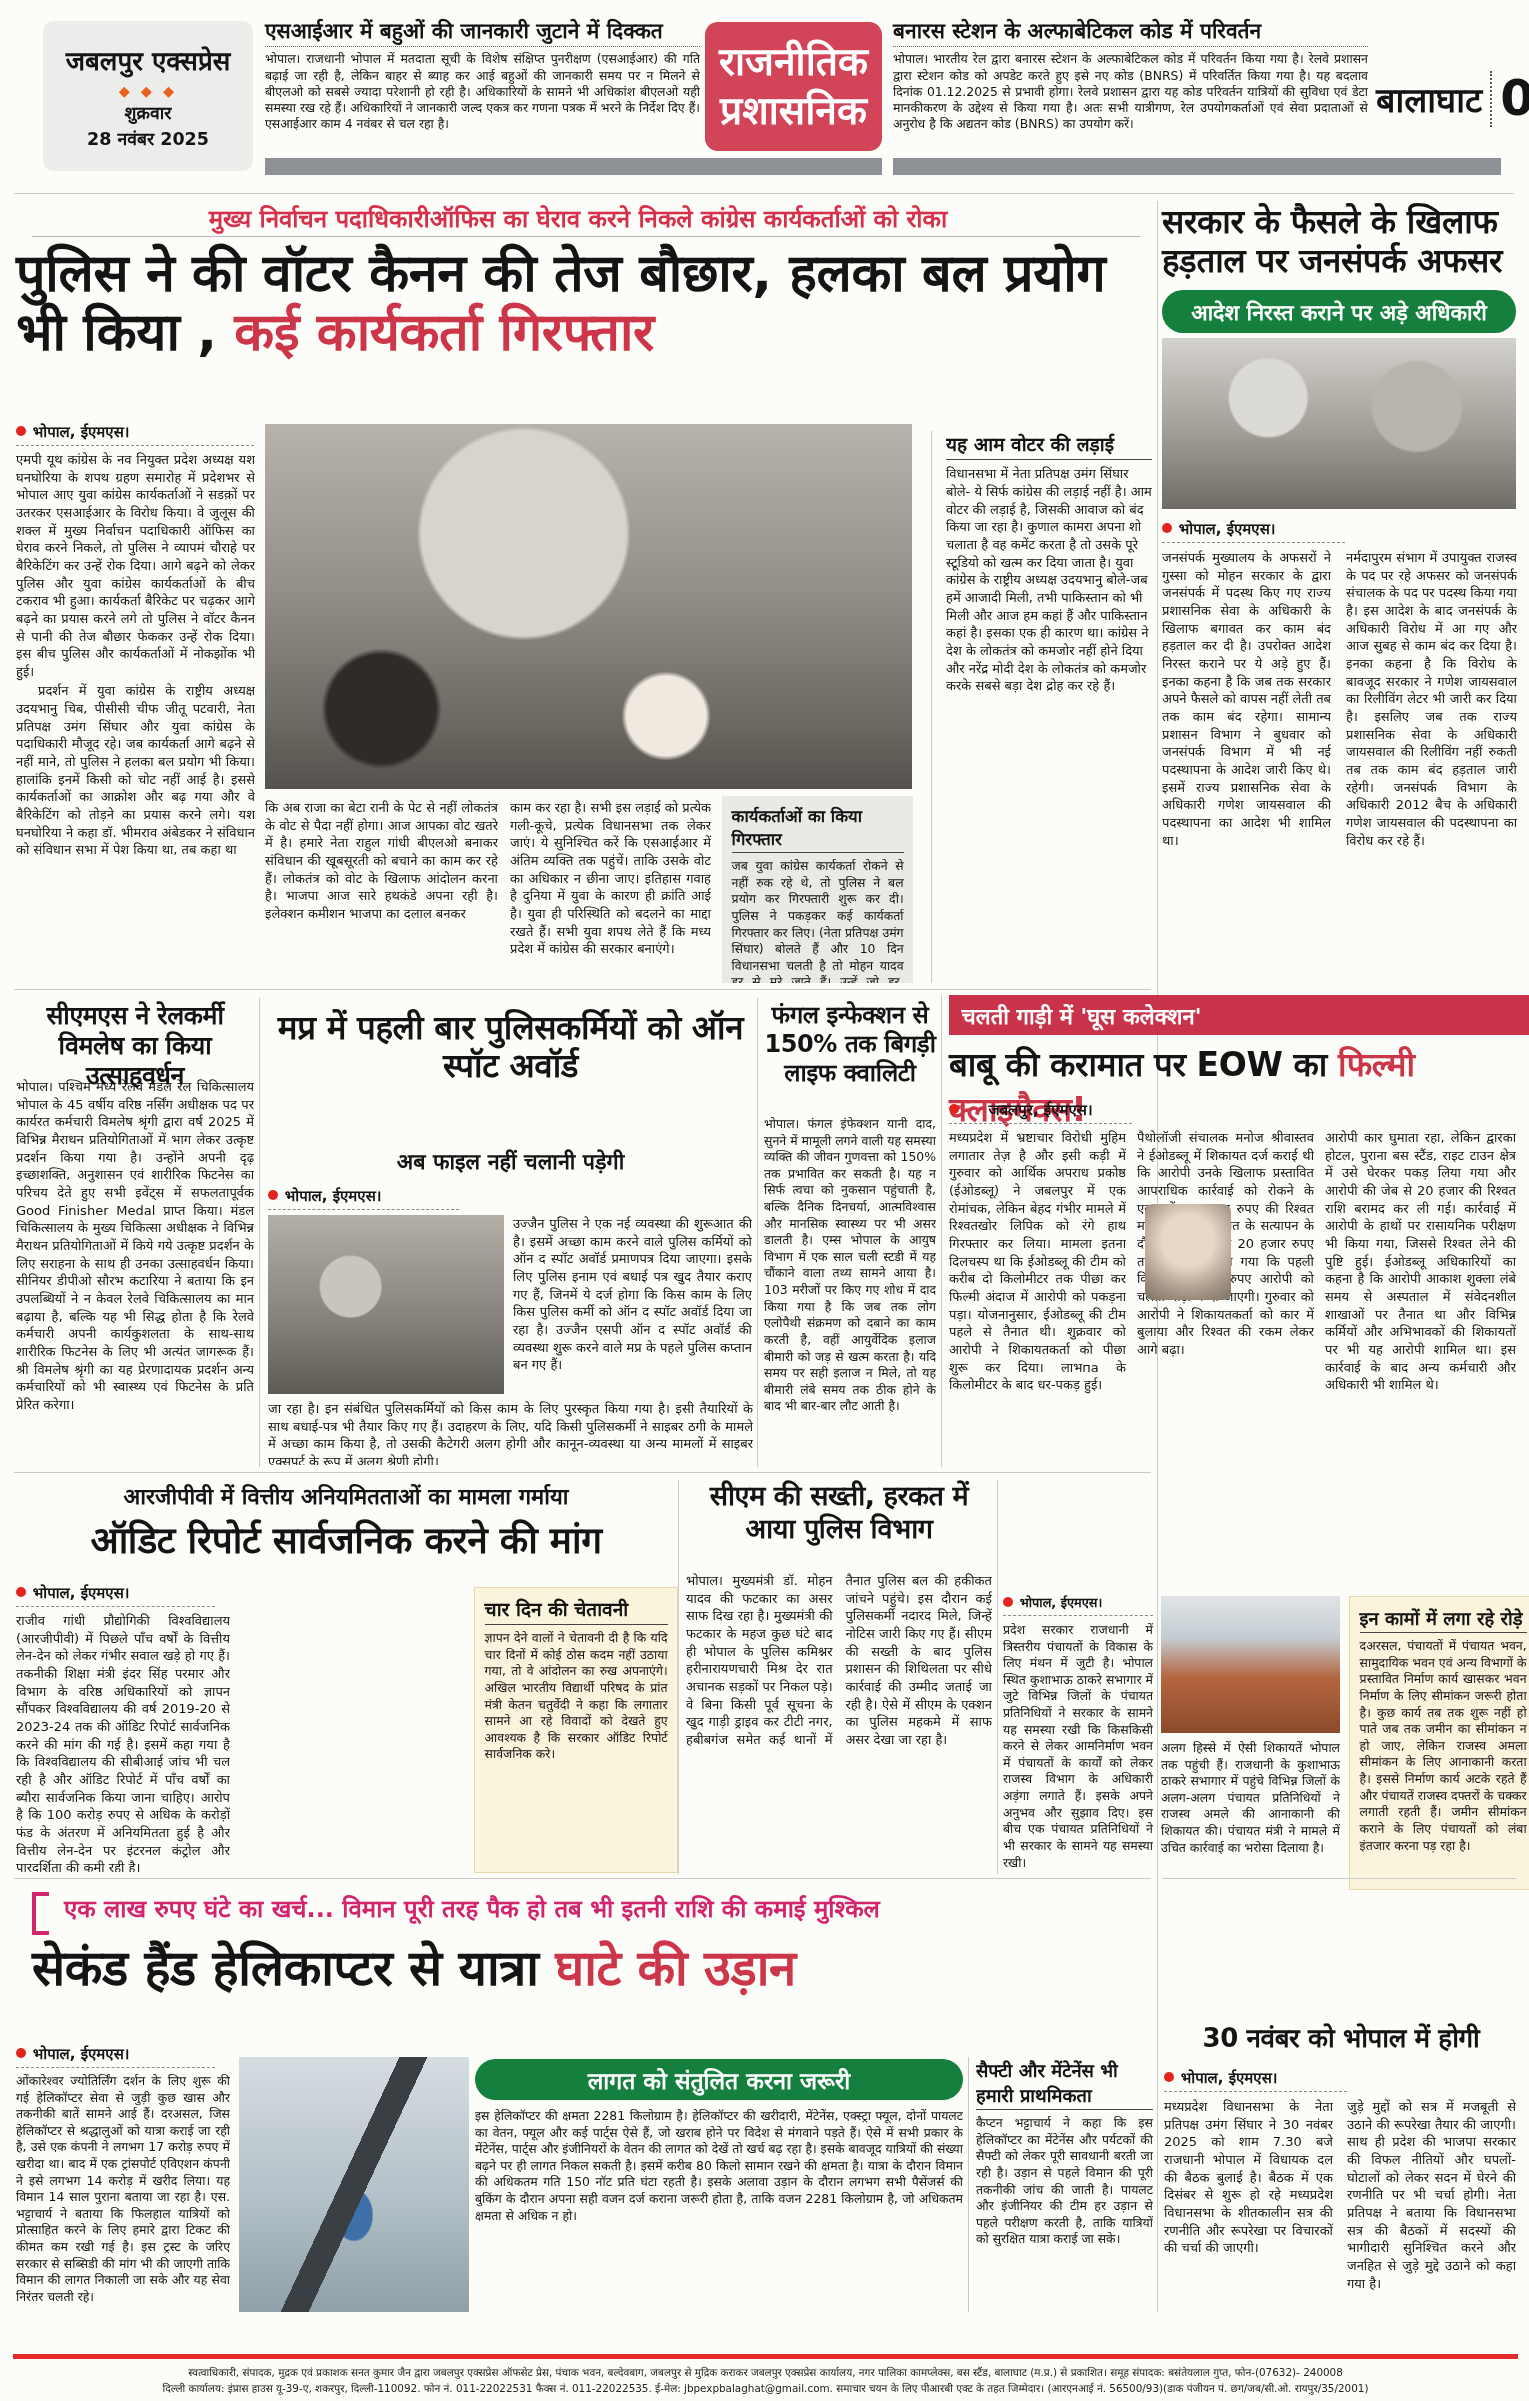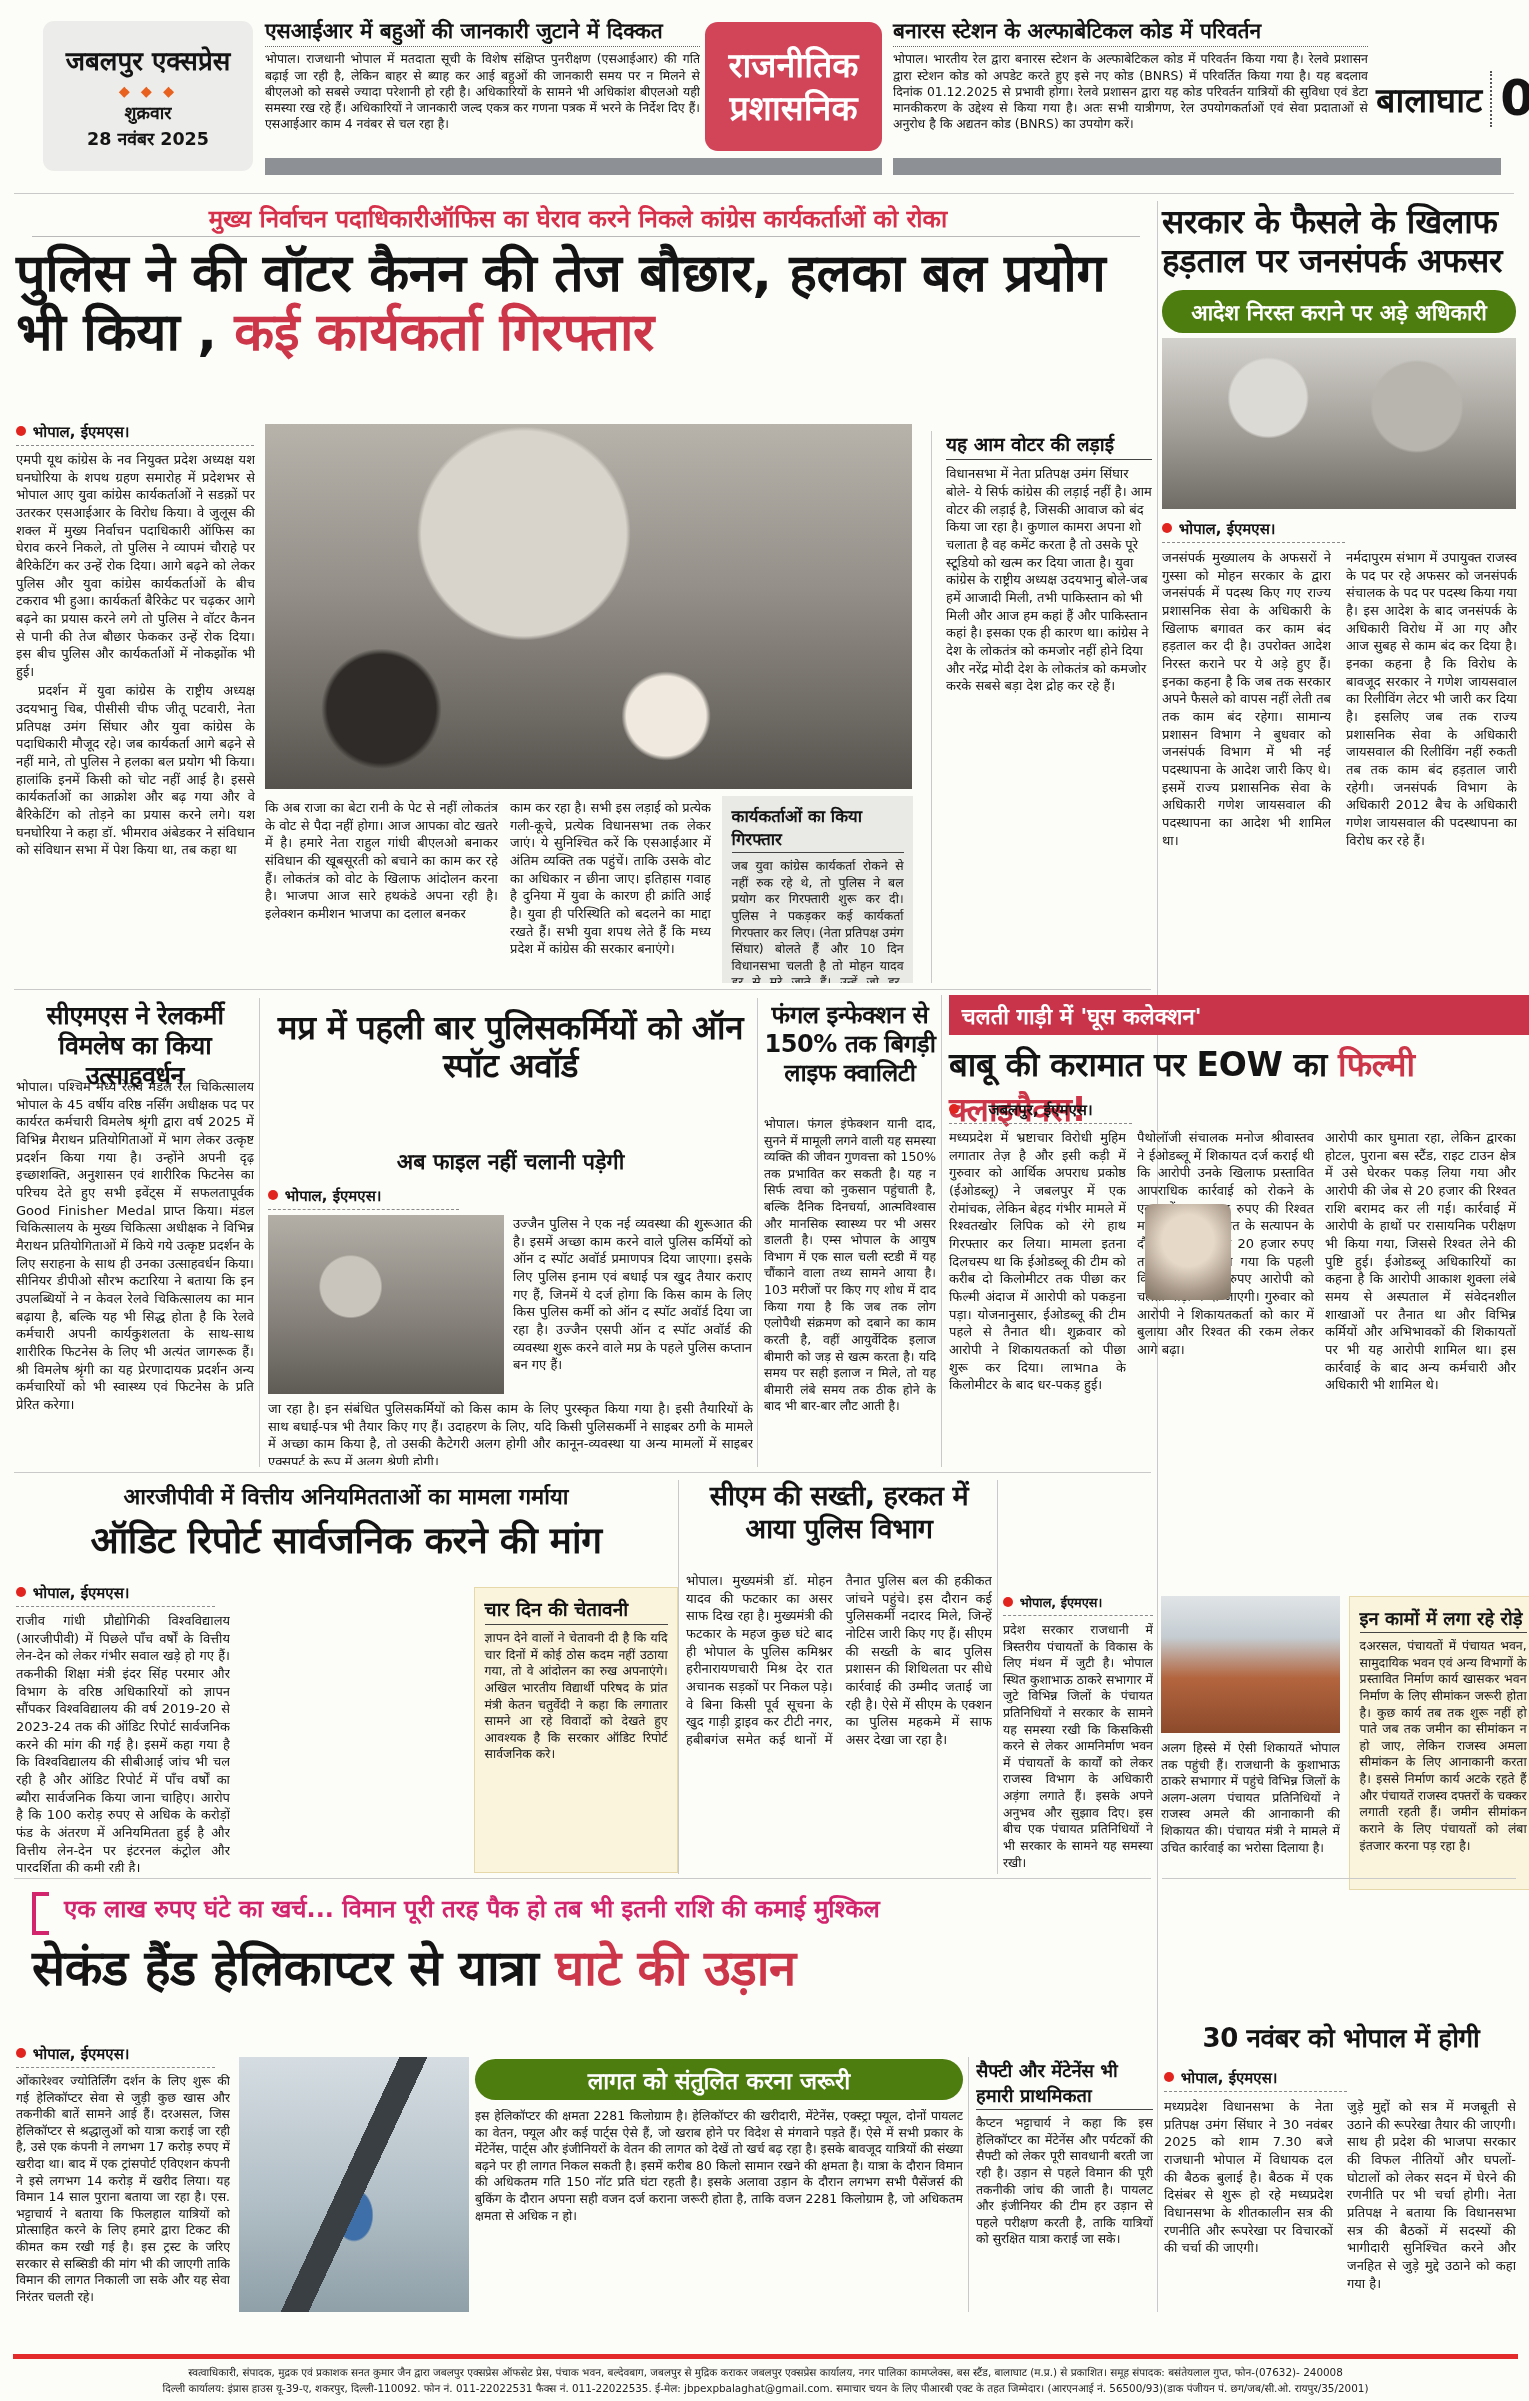--- a/index.html
+++ b/index.html
@@ -20,21 +20,21 @@
   
   .masthead{left:43px;top:21px;width:210px;height:150px;background:#ececea;border-radius:11px;
             display:flex;flex-direction:column;align-items:center;justify-content:center;gap:4.8px;}
   .masthead .paper{font-size:26px;font-weight:800;}
   .masthead .dia{color:#e8611f;font-size:14.4px;letter-spacing:3.2px;}
   .masthead .day,.masthead .date{font-weight:bold;font-size:17.5px;line-height:1.2;}
   .brief .title{font-size:21px;font-weight:800;border-bottom:1.6px dotted #666;padding-bottom:2.4px;margin-bottom:4px;}
   .brief .bd{font-size:12.4px;line-height:1.3;text-align:justify;}
   .section-box{left:705px;top:22px;width:177px;height:129px;background:#d24458;border-radius:12.8px;
                color:#fff;display:flex;flex-direction:column;align-items:center;justify-content:center;
-               font-size:34px;font-weight:800;line-height:1.25;}
+               font-size:39px;font-weight:800;line-height:1.25;}
   .page-label{left:1376px;top:70px;display:flex;align-items:center;gap:8px;}
   .page-label .ed{font-size:34px;font-weight:600;}
   .page-label .sep{width:0;height:56px;border-left:2.4px dotted #555;}
   .page-label .num{font-size:49px;font-weight:800;letter-spacing:-1.6px;}
   
   .byline{display:flex;align-items:center;gap:6.4px;border-bottom:0.8px dashed #8a8a8a;padding-bottom:4px;}
   .byline .dot{width:10.4px;height:10.4px;border-radius:50%;background:#e2241f;flex:0 0 auto;}
   .byline .bt{font-weight:bold;font-size:15px;}
   
   .kicker{color:#d6304a;font-size:24px;font-weight:800;}
@@ -54,21 +54,21 @@
      linear-gradient(180deg,#b3afa7 0%,#85817a 60%,#5e5b55 100%);}
   .ph-rgpv{background:linear-gradient(180deg,#e9e7e1 0%,#cdbda8 40%,#a06f53 72%,#7e533c 100%);}
   .ph-brick{background:linear-gradient(180deg,#e0e4e7 0%,#c5cdd2 30%,#b3653e 60%,#8c4a2c 100%);}
   .ph-heli{background:
      linear-gradient(115deg, transparent 46%, #3a3f44 46% 54%, transparent 54%),
      radial-gradient(ellipse at 50% 62%, #3f6fa8 0 11%, transparent 12%),
      linear-gradient(180deg,#d5dde2 0%,#b3c0c7 55%,#8fa0a8 100%);}
   .ph-portrait{border-radius:50%;background:radial-gradient(circle at 50% 38%,#e7d9c8 0 35%,#a8998a 70%,#7d7061 100%);}
   .graybox{background:#e9e9e6;padding:8px 9.6px;}
   .boxtitle{font-weight:800;border-bottom:1.6px solid #444;padding-bottom:2.4px;margin-bottom:4.8px;}
-  .pinkband{background:#4d7c0f;color:#fff;font-weight:800;display:flex;align-items:center;justify-content:center;border-radius:21px;}
+  .pinkband{background:#15803d;color:#fff;font-weight:800;display:flex;align-items:center;justify-content:center;border-radius:21px;}
   .redband{background:#c9344a;color:#fff;font-weight:800;display:flex;align-items:center;padding:0 12.8px;}
   .creambox{background:#fbf4dd;border:0.8px solid #e6d8a8;padding:8px 9.6px;}
   .cap-label{position:absolute;left:6%;top:14%;width:88%;text-align:center;color:#f4f0e6;
              font-size:10.4px;letter-spacing:0.8px;text-shadow:0 0.8px 1.6px #333;}
   .footer-line{height:4.8px;background:#e32b2b;}
   .footer-txt{font-size:10.4px;color:#222;text-align:center;line-height:1.5;}
   .bracket{display:inline-block;width:12.8px;height:35px;border-left:4.8px solid #d2256e;
            border-top:4px solid #d2256e;border-bottom:4px solid #d2256e;margin-right:11px;vertical-align:middle;}
 </style>
 </head>

